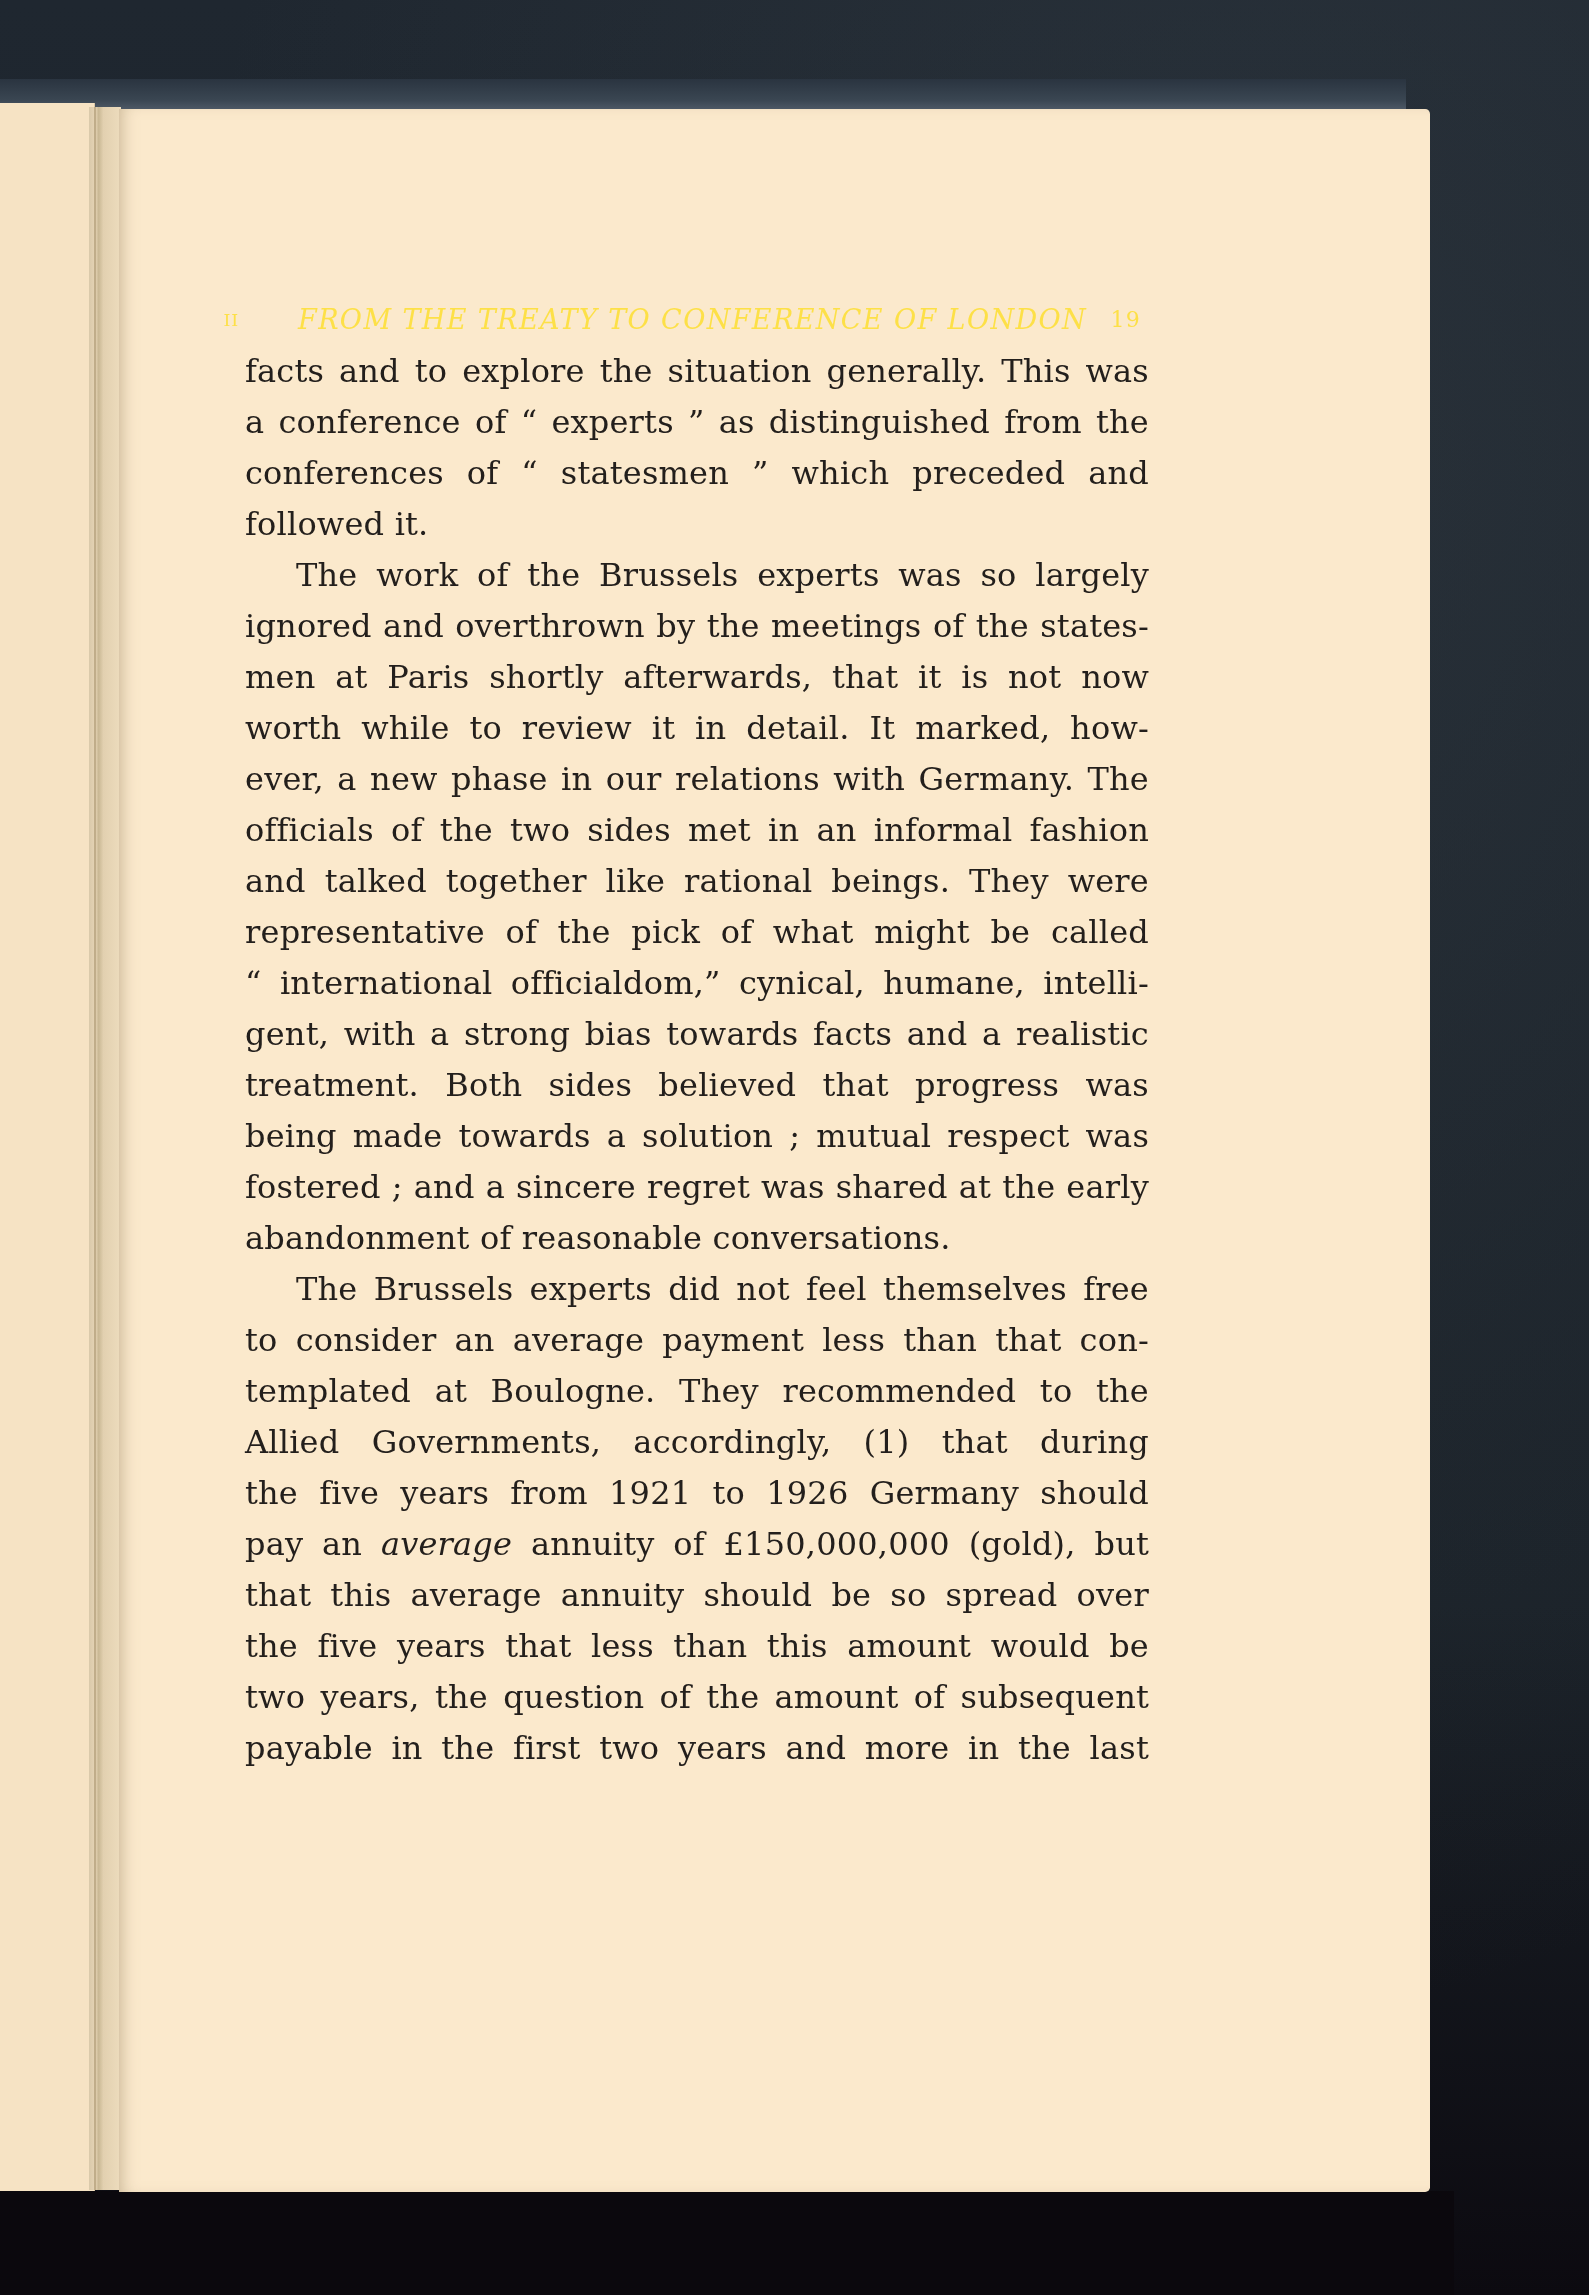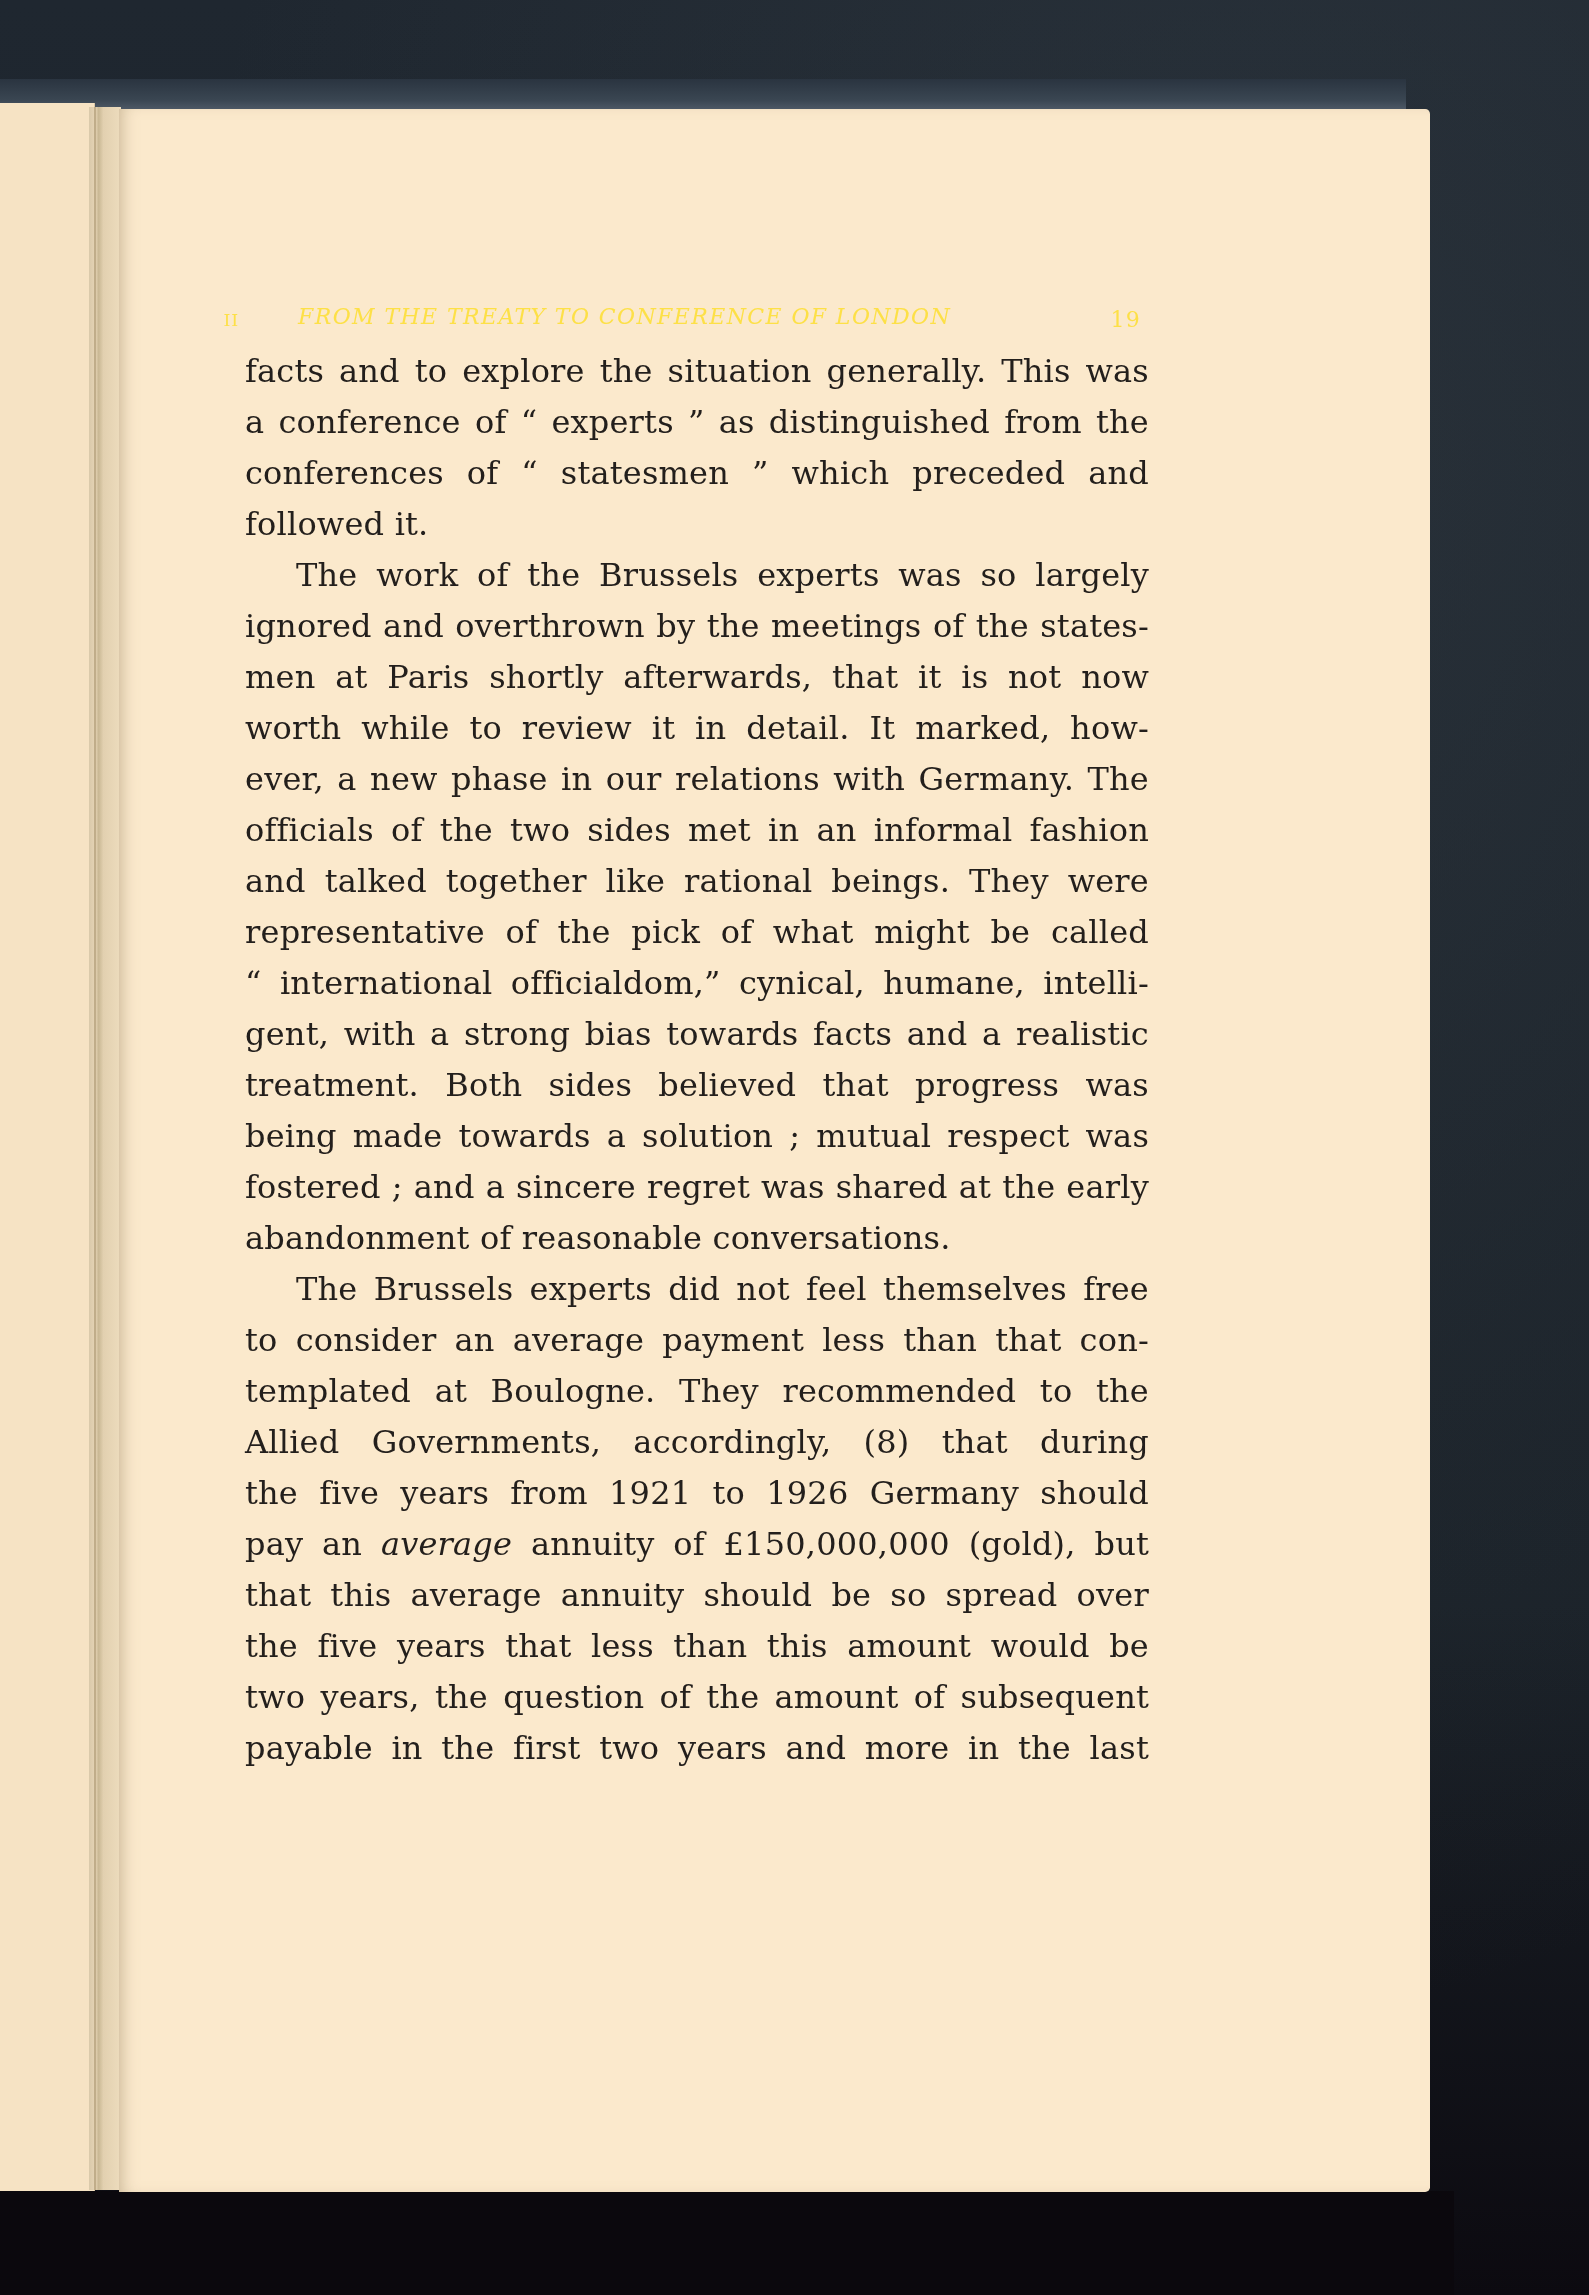--- a/index.html
+++ b/index.html
@@ -78,21 +78,21 @@
     .rh-chapter {
       position: absolute;
       left: 1.6px; top: 6.4px;
       font-size: 17.5px;
       letter-spacing: 0.8px;
     }
     .rh-title {
       position: absolute;
       left: 76px; top: 0;
       font-style: italic;
-      font-size: 22px;
+      font-size: 27px;
       letter-spacing: 1.4px;
     }
     .rh-page {
       position: absolute;
       right: 11px; top: 3.2px;
       font-size: 22px;
     }
     .text-block {
       position: absolute;
       left: 245px; top: 346px;
@@ -160,21 +160,21 @@
       <div class="line">gent, with a strong bias towards facts and a realistic</div>
       <div class="line">treatment.  Both sides believed that progress was</div>
       <div class="line">being made towards a solution ; mutual respect was</div>
       <div class="line">fostered ;  and a sincere regret was shared at the early</div>
       <div class="line last">abandonment of reasonable conversations.</div>
     </div>
     <div class="para">
       <div class="line indent">The Brussels experts did not feel themselves free</div>
       <div class="line">to consider an average payment less than that con-</div>
       <div class="line">templated at Boulogne.  They recommended to the</div>
-      <div class="line">Allied Governments, accordingly, (8) that during</div>
+      <div class="line">Allied Governments, accordingly, (1) that during</div>
       <div class="line">the five years from 1921 to 1926 Germany should</div>
       <div class="line"><span>pay an </span><em>average</em><span> annuity of £150,000,000 (gold), but</span></div>
       <div class="line">that this average annuity should be so spread over</div>
       <div class="line">the five years that less than this amount would be</div>
       <div class="line">two years, the question of the amount of subsequent</div>
       <div class="line">payable in the first two years and more in the last</div>
     </div>
   </div>
 
 

